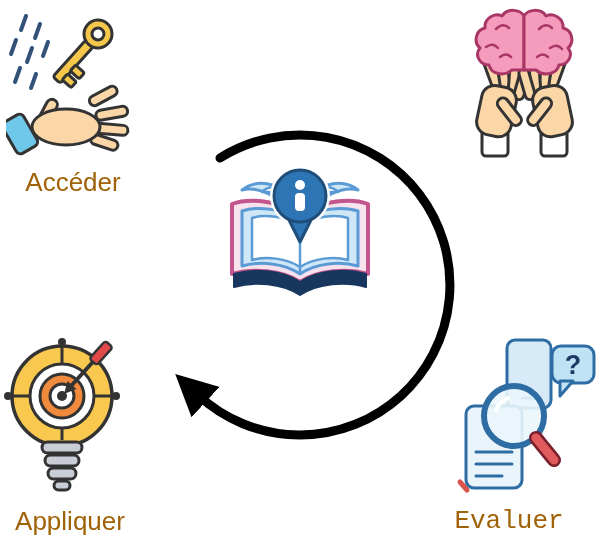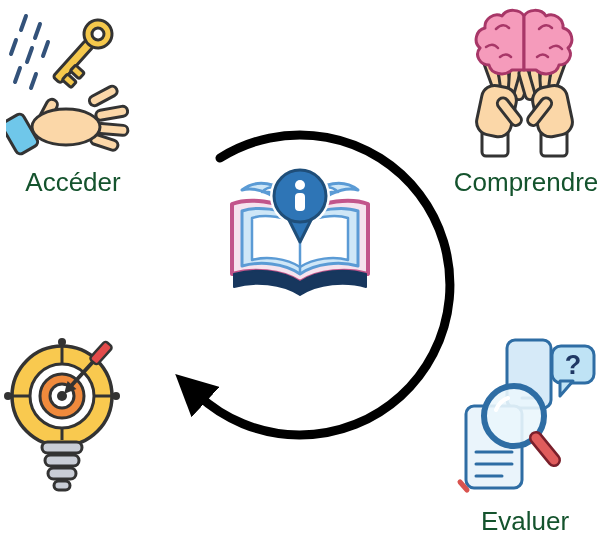--- a/index.html
+++ b/index.html
@@ -8,21 +8,21 @@
     width: 602px;
     height: 546px;
     background: #ffffff;
     font-family: "Liberation Sans", sans-serif;
     overflow: hidden;
   }
   .abs { position: absolute; }
   .label {
     position: absolute;
     font-size: 26px;
-    color: #14532d;
+    color: #a16207;
     text-align: center;
     line-height: 31px;
     white-space: nowrap;
   }
   .center-label { line-height: 33px; }
   svg { display: block; }
 </style>
 </head>
 <body>
 
@@ -95,21 +95,20 @@
           <path d="M44,25 q7,-7 13,-1"></path>
           <path d="M34,43 q7,-5 12,1"></path>
           <path d="M48,53 q6,-5 11,0"></path>
           <path d="M87,25 q7,-7 13,-1"></path>
           <path d="M98,44 q7,-5 12,1"></path>
           <path d="M85,53 q6,-5 11,0"></path>
         </g>
       </g>
     </svg>
   </div>
-  <div class="label" style="left:450px; top:167px; width:152px;">Comprendre</div>
 
   <div class="abs" style="left:210px; top:162px;">
     <svg width="180" height="160" viewBox="0 0 180 160">
       <g>
         <path d="M90,60 C70,32 46,24 32,28 C50,14 78,24 90,44 Z" fill="#CFE7F7" stroke="#5B9BD5" stroke-width="3" stroke-linejoin="round"></path>
         <path d="M90,60 C110,32 134,24 148,28 C130,14 102,24 90,44 Z" fill="#CFE7F7" stroke="#5B9BD5" stroke-width="3" stroke-linejoin="round"></path>
         <path d="M90,58 C78,36 62,28 52,30 C64,18 84,32 90,46 Z" fill="#FFFFFF" stroke="#5B9BD5" stroke-width="2.5" stroke-linejoin="round"></path>
         <path d="M90,58 C102,36 118,28 128,30 C116,18 96,32 90,46 Z" fill="#FFFFFF" stroke="#5B9BD5" stroke-width="2.5" stroke-linejoin="round"></path>
         <path d="M90,52 C68,38 38,36 22,42 L22,112 C42,106 72,108 90,120 C108,108 138,106 158,112 L158,42 C142,36 112,38 90,52 Z" fill="#F6E3EE" stroke="#C2558B" stroke-width="4" stroke-linejoin="round"></path>
         <path d="M90,58 C72,46 46,44 32,49 L32,104 C50,99 74,101 90,112 C106,101 130,99 148,104 L148,49 C134,44 108,46 90,58 Z" fill="#CFE7F7" stroke="#5B9BD5" stroke-width="3" stroke-linejoin="round"></path>
@@ -153,20 +152,21 @@
       </g>
       <g>
         <line x1="97" y1="17" x2="67" y2="50" stroke="#333333" stroke-width="4" stroke-linecap="round"></line>
         <polygon points="60,58 72.4,53 63.6,45" fill="#333333"></polygon>
         <g transform="rotate(42 97 17)">
           <rect x="92" y="5" width="10" height="24" rx="3" fill="#E24A4A" stroke="#333333" stroke-width="2.5"></rect>
         </g>
       </g>
     </svg>
   </div>
+  <div class="label" style="left:5px; top:506px; width:130px;">Appliquer</div>
 
   <div class="abs" style="left:452px; top:336px;">
     <svg width="145" height="165" viewBox="0 0 145 165">
       <g>
         <rect x="55" y="4" width="44" height="68" rx="8" fill="#D6EAF8" stroke="#2E6DA4" stroke-width="3"></rect>
         <line x1="70" y1="62" x2="84" y2="62" stroke="#2E6DA4" stroke-width="3" stroke-linecap="round"></line>
       </g>
       <g>
         <rect x="100" y="10" width="42" height="37" rx="9" fill="#BFE3F5" stroke="#2E6DA4" stroke-width="3"></rect>
         <path d="M108,45 L121,45 L108,60 Z" fill="#BFE3F5" stroke="#2E6DA4" stroke-width="3" stroke-linejoin="round"></path>
@@ -180,15 +180,15 @@
       </g>
       <line x1="8" y1="146" x2="15" y2="154" stroke="#D9534F" stroke-width="5" stroke-linecap="round"></line>
       <g>
         <circle cx="62" cy="80" r="30" fill="#EAF6FC" fill-opacity="0.9" stroke="#2E6DA4" stroke-width="6"></circle>
         <path d="M44,74 a20,20 0 0 1 12,-12" stroke="#FFFFFF" stroke-width="4" fill="none" stroke-linecap="round"></path>
         <line x1="84" y1="102" x2="102" y2="124" stroke="#7A1F2B" stroke-width="14" stroke-linecap="round"></line>
         <line x1="84" y1="102" x2="102" y2="124" stroke="#E05C5C" stroke-width="9" stroke-linecap="round"></line>
       </g>
     </svg>
   </div>
-  <div class="label" style="left:455px; top:506px; width:140px;">Evaluer</div>
+  <div class="label" style="left:439px; top:506px; width:140px;font-family:Liberation Mono, monospace;">Evaluer</div>
 
 </div>
 
 </body></html>

